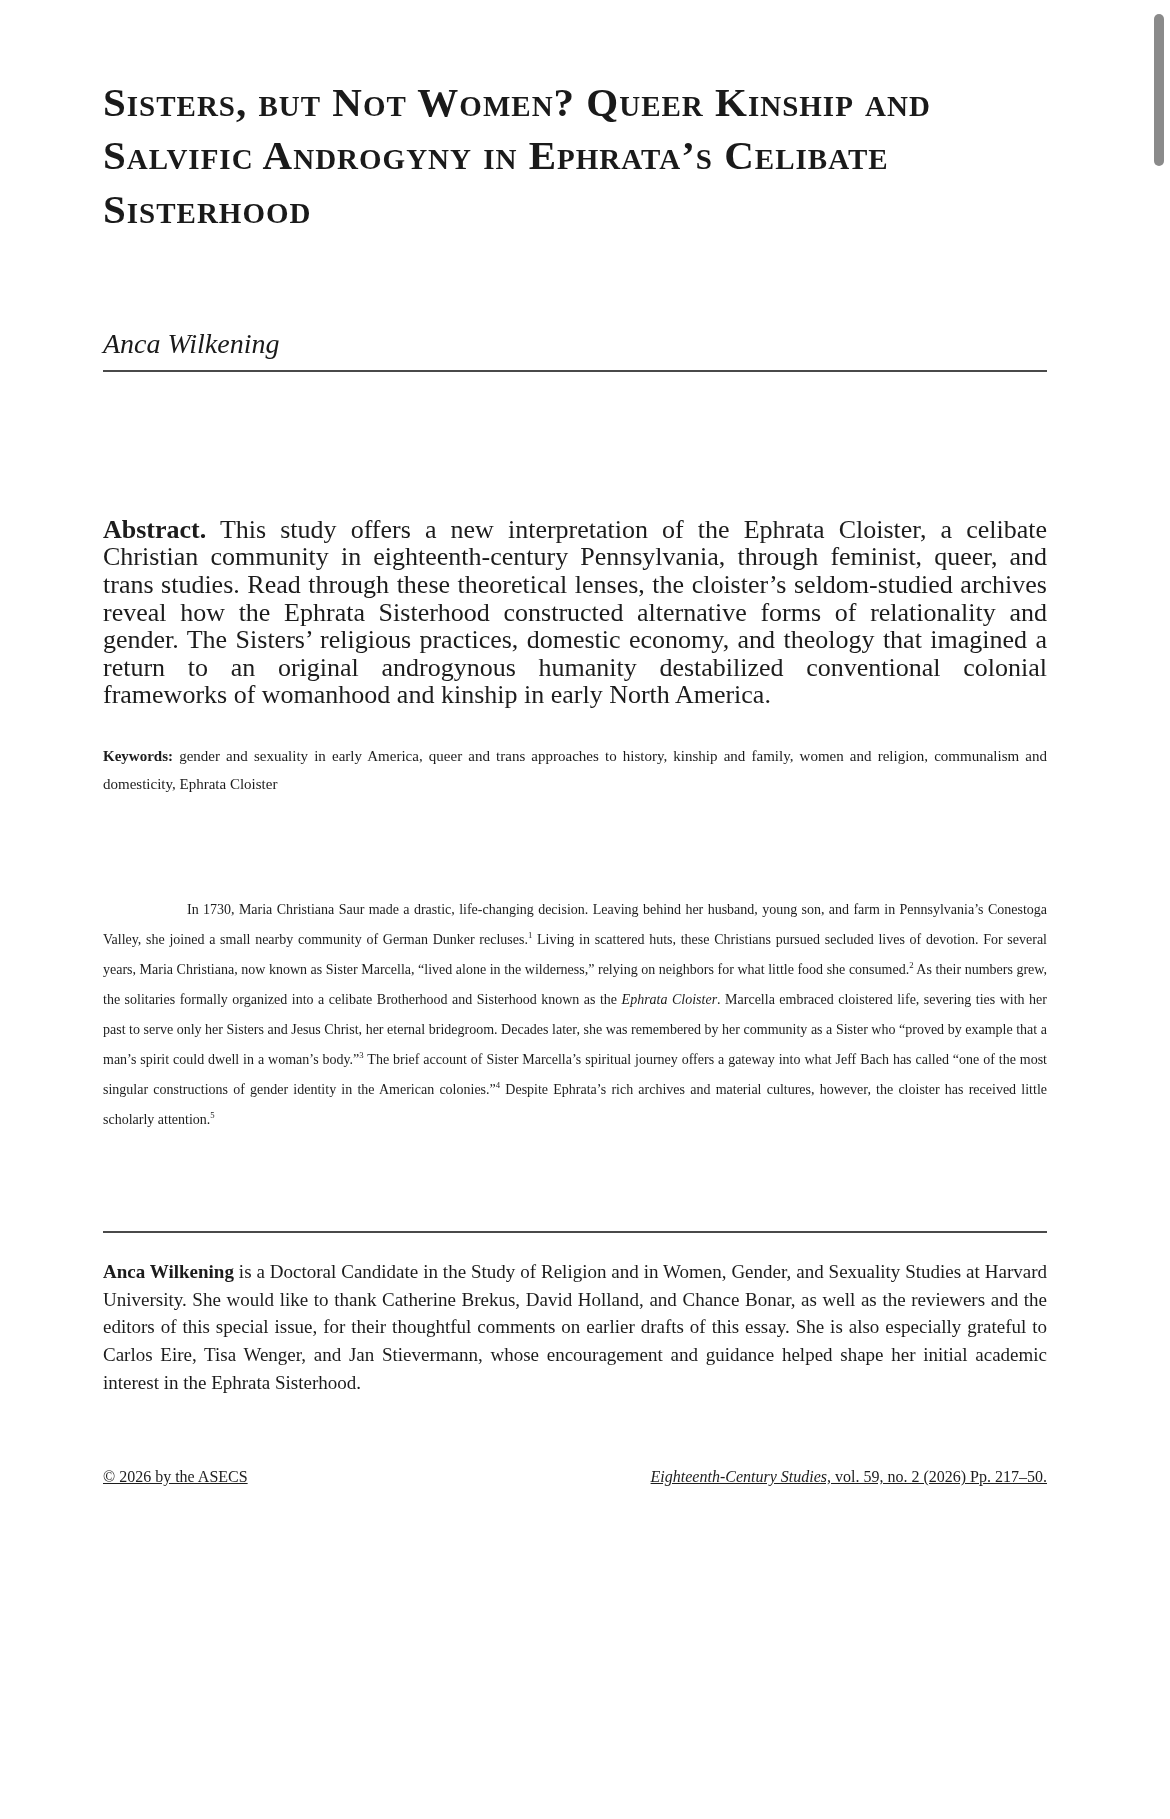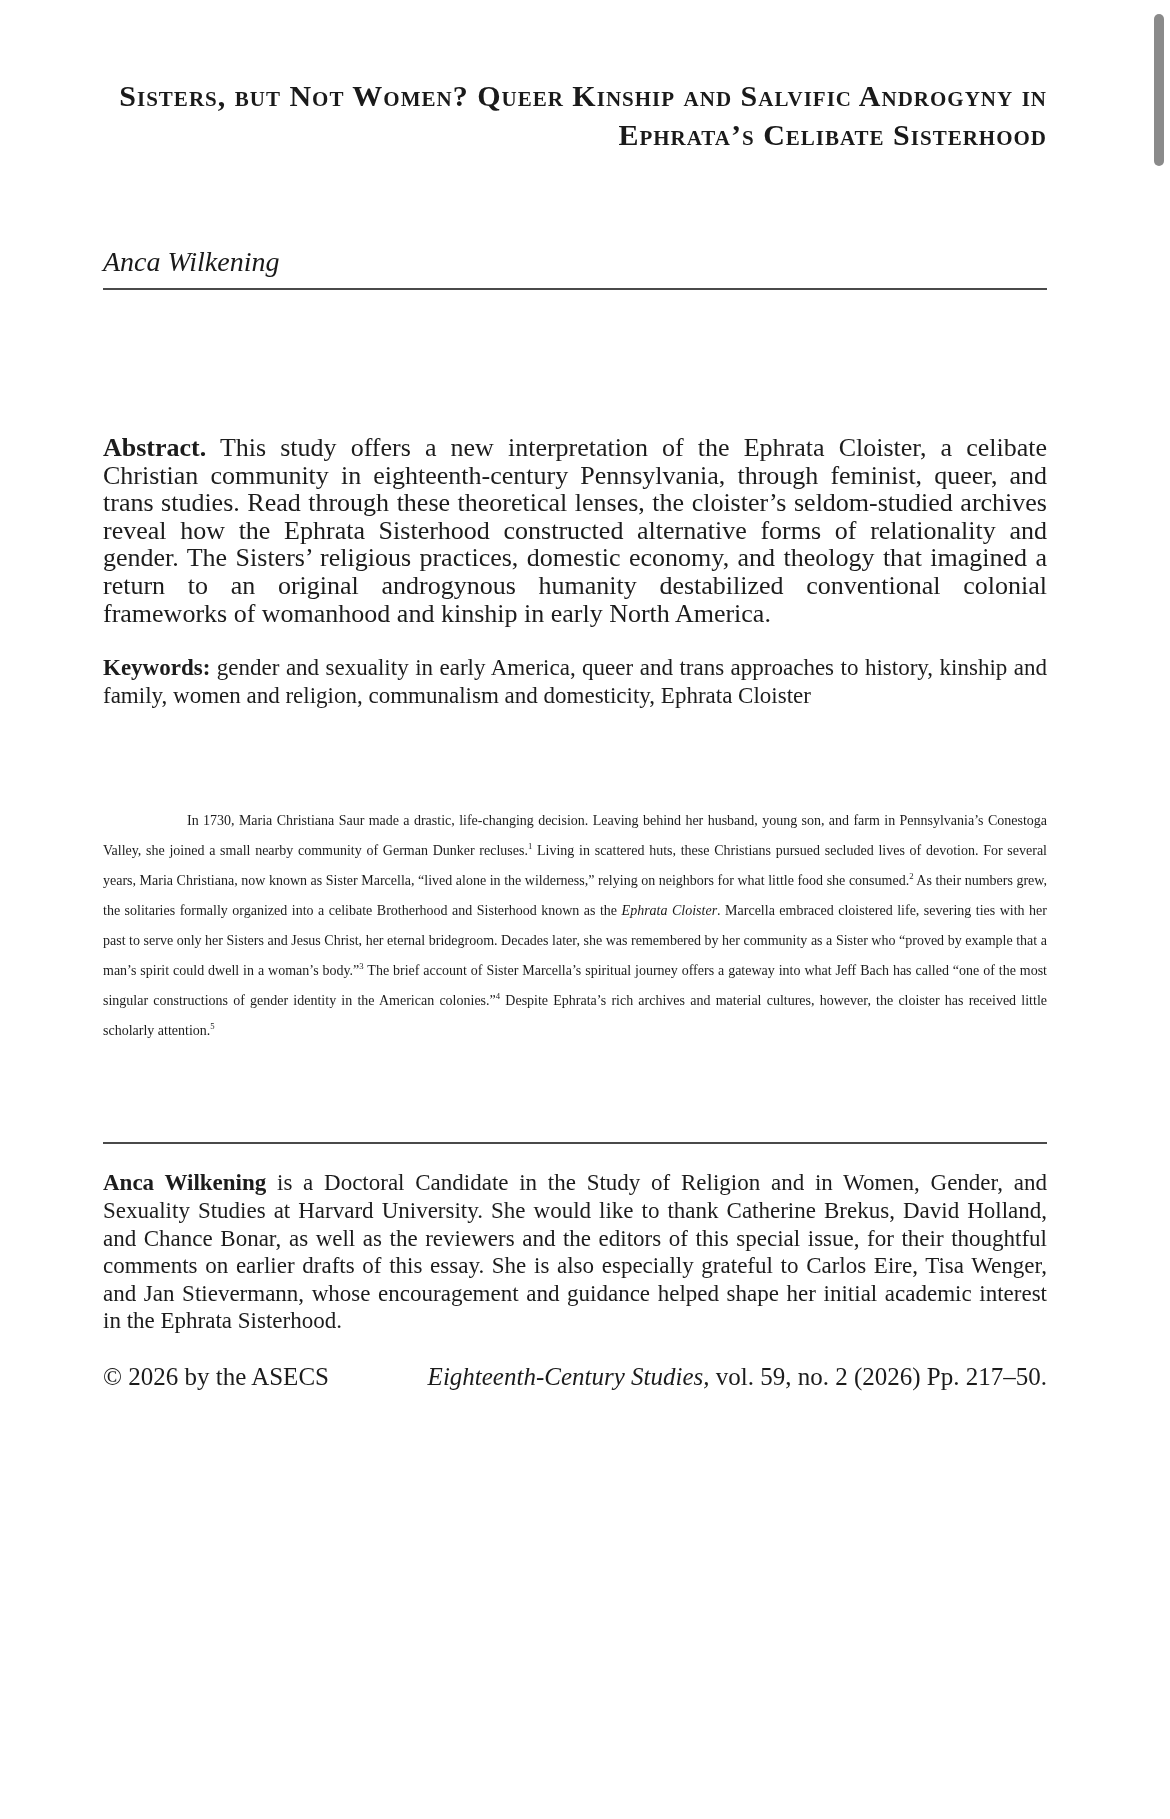--- a/index.html
+++ b/index.html
@@ -15,72 +15,72 @@
   .content {
     position: absolute;
     left: 103px;
     top: 0;
     width: 944px;
   }
   .article-title {
     margin: 76px 0 0 0;
     font-variant: small-caps;
     font-weight: 600;
-    font-size: 30px;
+    font-size: 41px;
     line-height: 1.3;
     letter-spacing: 1px;
     color: #1a1a1a;
-    text-align: right;
   }
   .author-name {
     margin-top: 92px;
     font-style: italic;
     font-size: 28px;
     color: #1a1a1a;
   }
   .rule {
     border: none;
     border-top: 2.5px solid #4a4a4a;
     margin: 10px 0 0 0;
     width: 100%;
   }
   .abstract-para {
     margin-top: 144px;
     font-size: 26px;
     line-height: 27.6px;
     text-align: justify;
   }
   .keywords-para {
-    margin-top: 27px;
-    font-size: 23px;
+    margin-top: 34px;
+    font-size: 15px;
     line-height: 27.6px;
     text-align: justify;
   }
   .body-para {
     margin-top: 97px;
     font-size: 14px;
     line-height: 30px;
     text-align: justify;
     text-indent: 84px;
   }
   .bio-rule {
     margin-top: 96px;
   }
   .bio-para {
     margin-top: 25px;
-    font-size: 23px;
+    font-size: 19px;
     line-height: 27.6px;
     text-align: justify;
   }
   .footer-line {
-    margin-top: 28px;
+    margin-top: 72px;
     display: flex;
     justify-content: space-between;
     align-items: baseline;
-    font-size: 25px;
+    font-size: 16px;
+    text-decoration: underline;
   }
   sup {
     font-size: 0.62em;
     line-height: 0;
     vertical-align: super;
   }
   em { font-style: italic; }
   strong { font-weight: bold; }
   .scroll-thumb {
     position: absolute;

